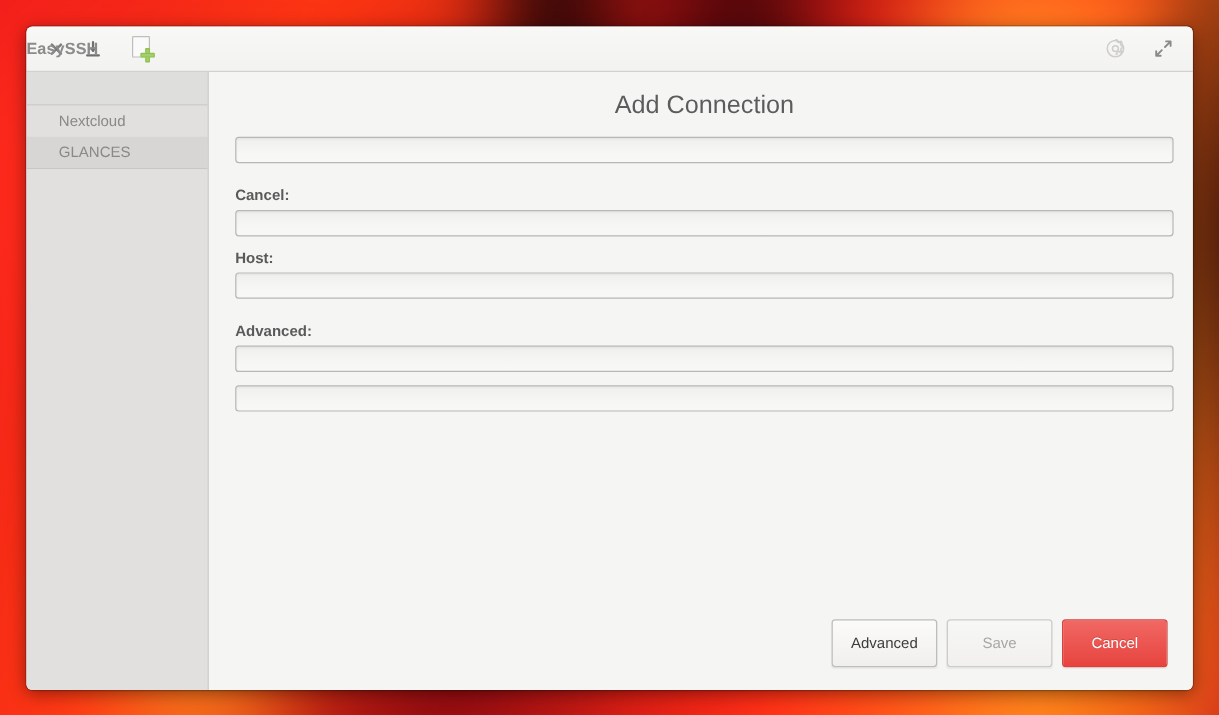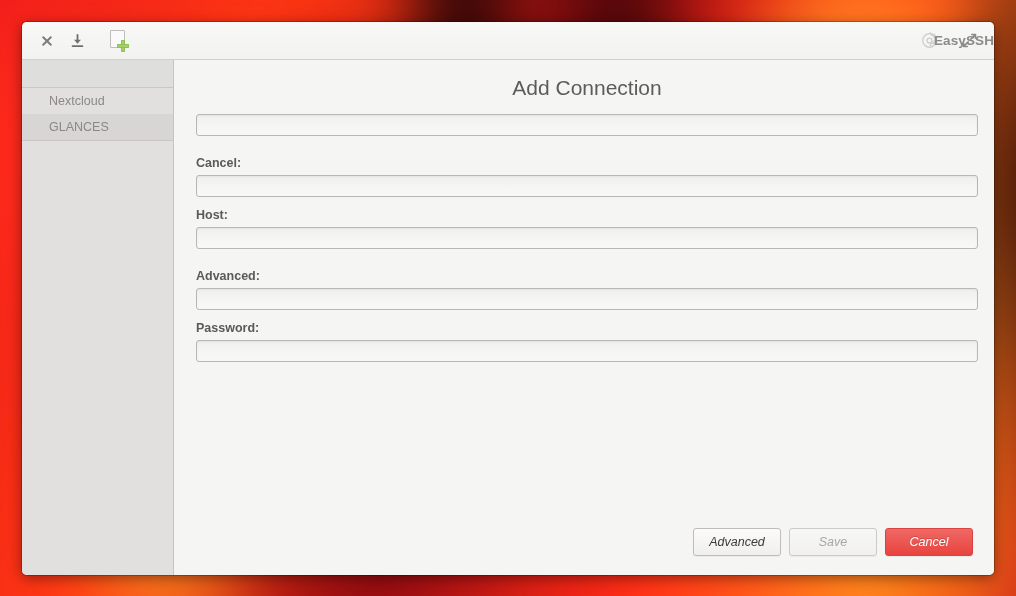--- a/index.html
+++ b/index.html
@@ -68,21 +68,21 @@
     width: 30px; height: 26px;
     display: flex; align-items: center; justify-content: center;
     border-radius: 3px;
     cursor: pointer;
   }
   .hb-spacer { width: 12px; }
 
   #window-title {
     position: absolute;
     left: 0; right: 0;
-    text-align: right;
+    text-align: left;
     font-size: 13.5px;
     font-weight: bold;
     color: #8b8b8b;
     pointer-events: none;
     letter-spacing: .1px;
   }
   #hb-right { margin-left: auto; display: flex; align-items: center; gap: 10px; }
 
   
   .doc-icon { position: relative; width: 18px; height: 21px; }
@@ -192,31 +192,30 @@
   
   #actions {
     display: flex;
     justify-content: flex-end;
     gap: 8px;
     padding-right: 5px;
     padding-bottom: 3px;
   }
   .btn {
     min-width: 88px;
-    height: 28px;
+    height: 40px;
     padding: 0 14px;
     border-radius: 3px;
     font-family: "Liberation Sans", sans-serif;
     font-size: 12.5px;
     cursor: pointer;
     border: 1px solid #bfbdbb;
     background: linear-gradient(to bottom, #fbfbfa 0%, #f0efee 100%);
     color: #3c3c3c;
     box-shadow: 0 1px 1px rgba(0,0,0,.05);
-    font-style: italic;
   }
   .btn.destructive {
     border: 1px solid #d8433f;
     background: linear-gradient(to bottom, #f06864 0%, #e8443f 100%);
     color: #ffffff;
     text-shadow: 0 -1px 0 rgba(0,0,0,.18);
   }
   .btn.disabled {
     color: #a9a7a5;
     background: linear-gradient(to bottom, #f7f7f6 0%, #f1f0ef 100%);
@@ -324,21 +323,20 @@
           <div class="gap-sm"></div>
 
           <div class="field">
             <label class="field-label">Advanced:</label>
             <input class="field-input" type="text" placeholder="" style="">
           </div>
 
           <div class="gap-sm"></div>
 
           <div class="field">
-            <label class="field-label">Password:</label>
             <input class="field-input" type="password" placeholder="" style="">
           </div>
 
         </div>
 
         <div id="spacer"></div>
 
         <div id="actions">
           <button class="btn">Advanced</button>
           <button class="btn disabled">Save</button>

